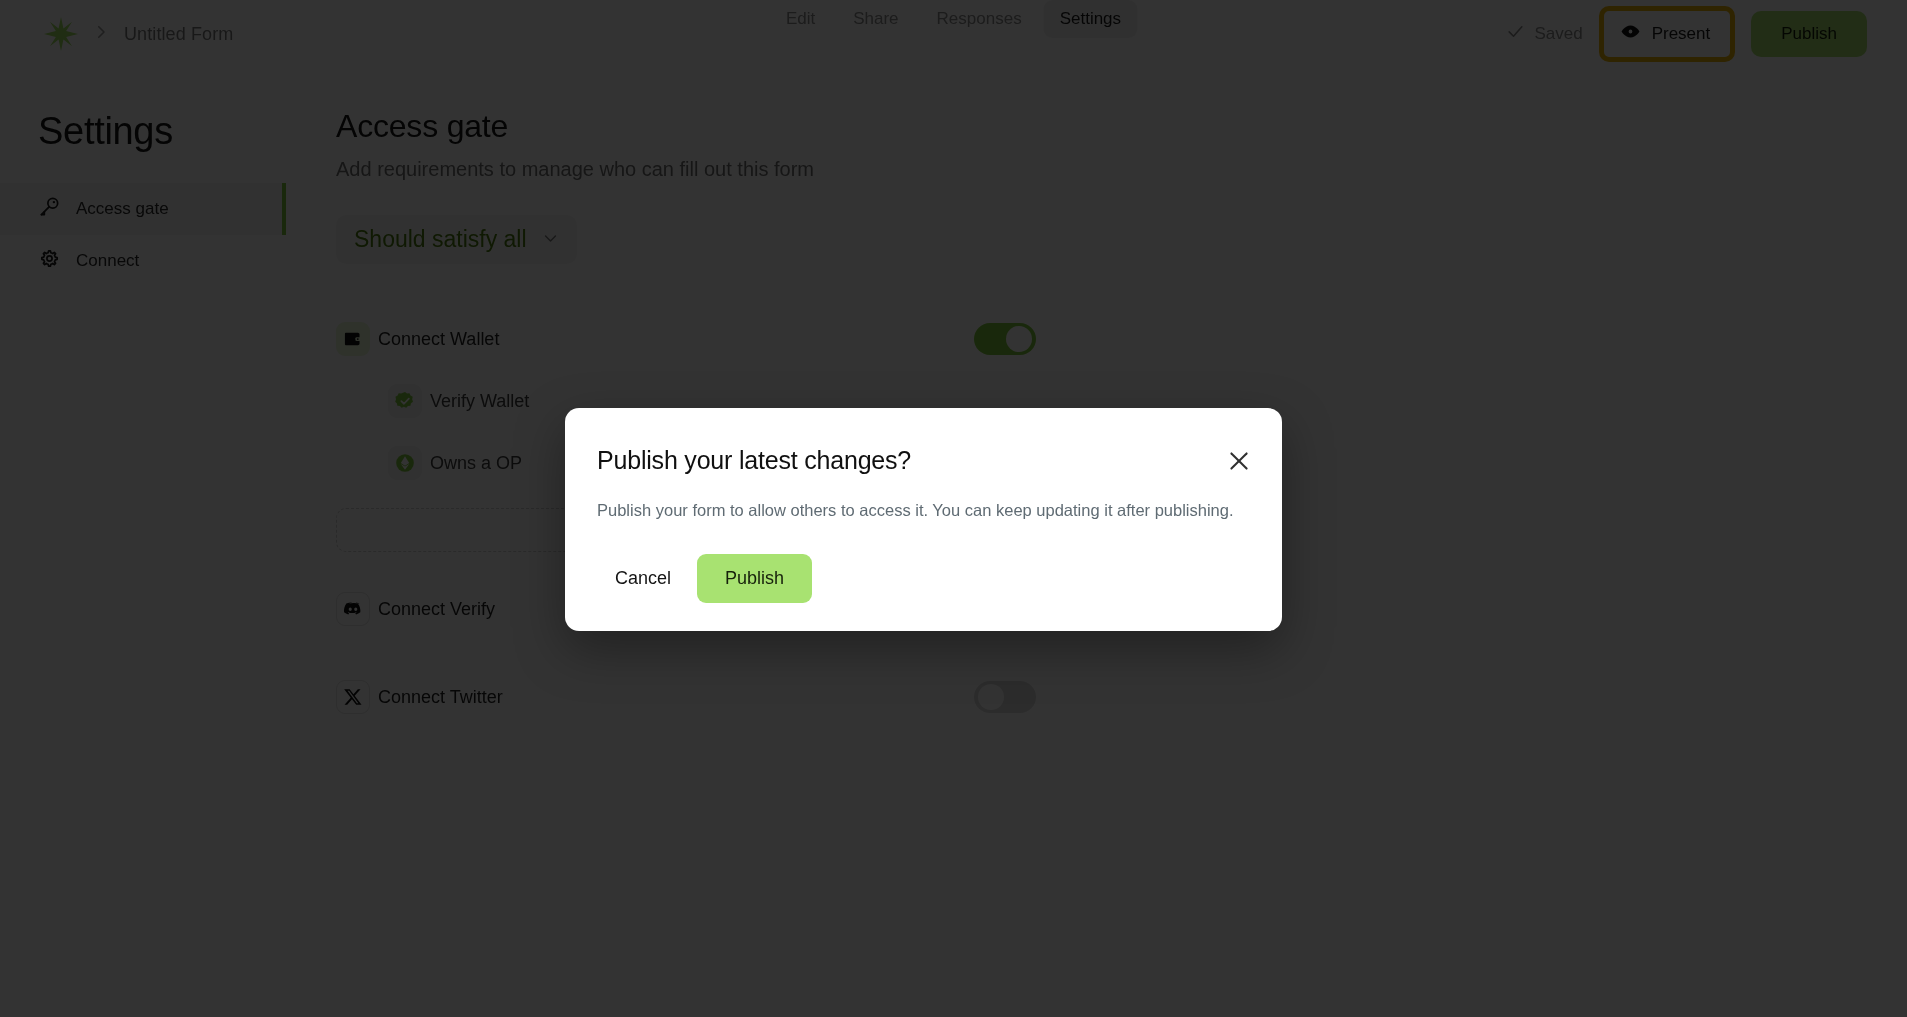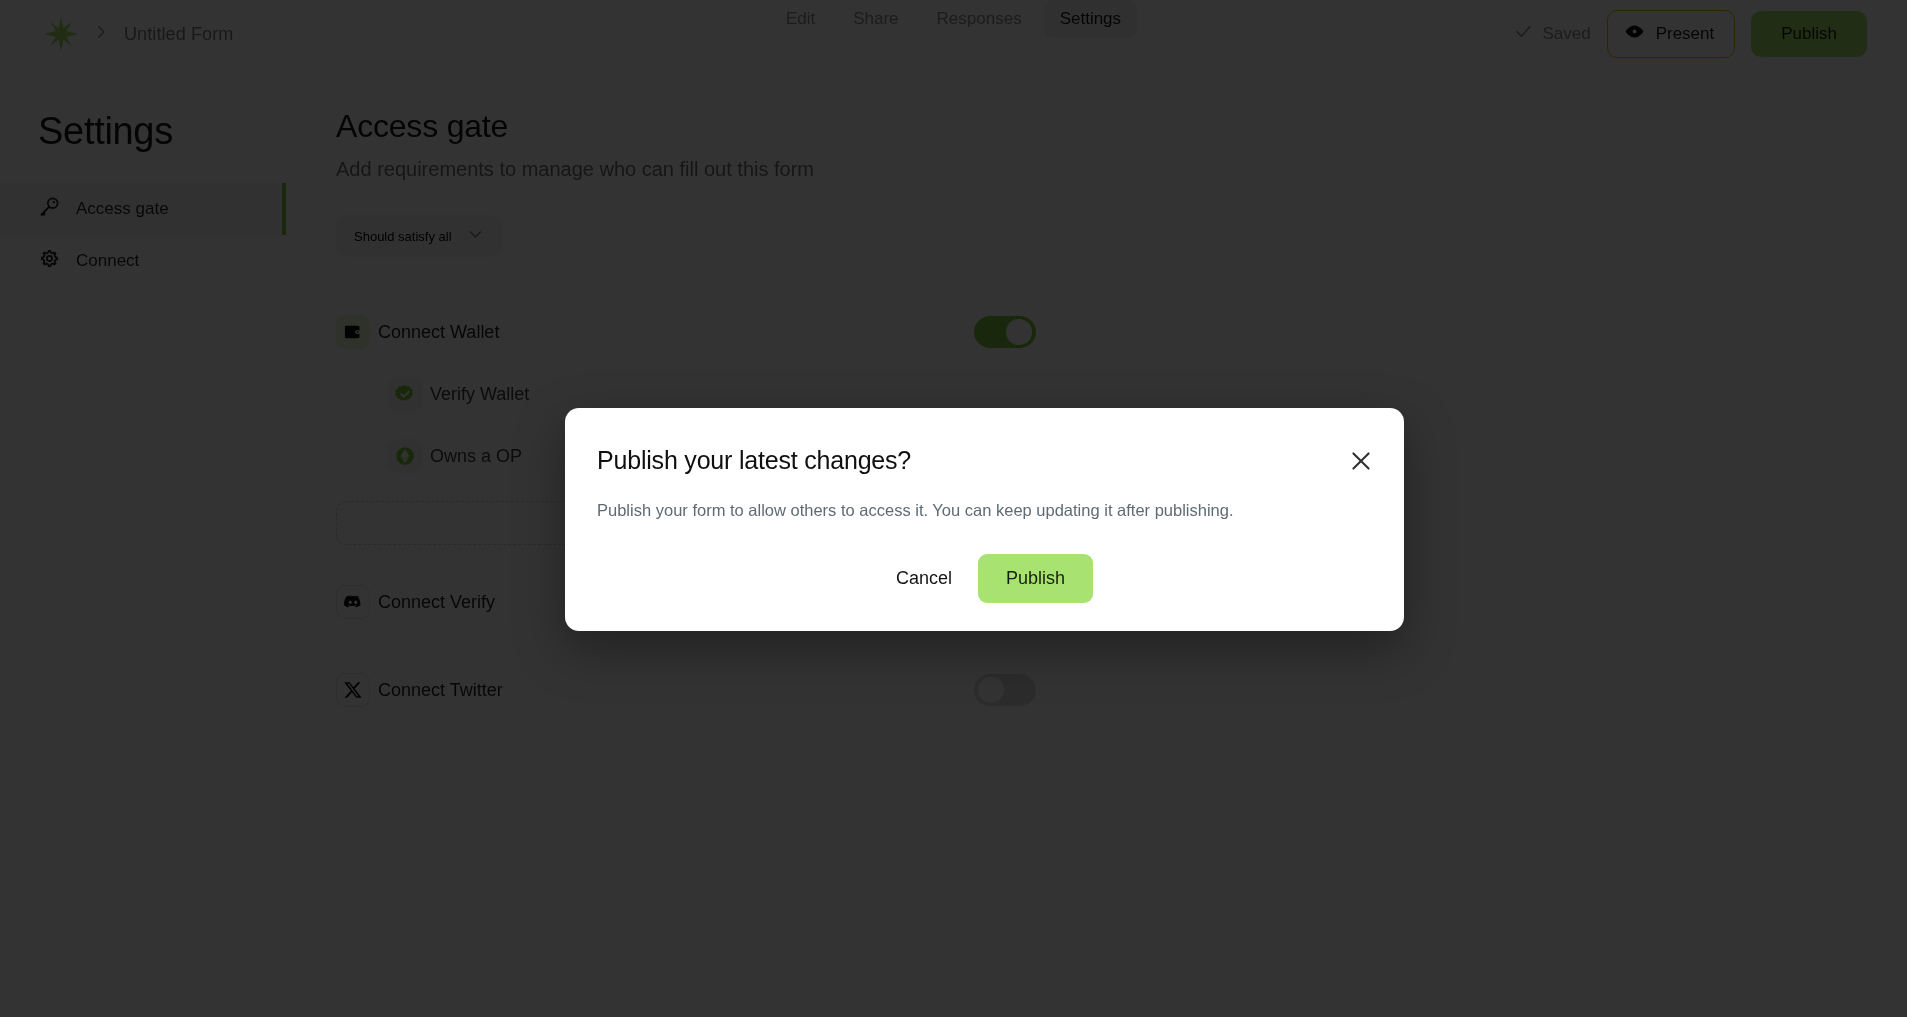--- a/index.html
+++ b/index.html
@@ -78,21 +78,21 @@
     align-items: center;
     gap: 9px;
     font-size: 17px;
     color: #8b8b8b;
   }
   .saved-state svg { width: 19px; height: 19px; color: #8b8b8b; }
   .present-btn {
     display: flex;
     align-items: center;
     gap: 11px;
-    border: 1px solid #eab308;
+    border: 5px solid #eab308;
     border-radius: 10px;
     padding: 10px 20px 10px 16px;
     font-size: 17px;
     color: #1b1b1b;
     background: #ffffff;
     cursor: pointer;
     font-family: inherit;
   }
   .present-btn svg { width: 21px; height: 21px; }
   .publish-top-btn {
@@ -166,22 +166,22 @@
     margin-top: 13px;
   }
   .satisfy-select {
     margin-top: 34px;
     display: inline-flex;
     align-items: center;
     gap: 15px;
     background: #f6f6f6;
     border-radius: 10px;
     padding: 11px 18px;
-    font-size: 13px;
-    color: #000000;
+    font-size: 23px;
+    color: #4d7c0f;
     cursor: pointer;
   }
   .satisfy-select svg { width: 17px; height: 17px; color: #7a7a7a; }
 
   .req-list { margin-top: 44px; width: 700px; }
   .req-row {
     display: flex;
     align-items: center;
     height: 62px;
   }
@@ -238,21 +238,21 @@
   
   .overlay {
     position: absolute;
     inset: 0;
     background: rgba(0,0,0,0.80);
   }
   .modal {
     position: absolute;
     left: 565px;
     top: 408px;
-    width: 839px;
+    width: 717px;
     background: #ffffff;
     border-radius: 14px;
     padding: 38px 30px 28px 32px;
     box-shadow: 0 18px 50px rgba(0,0,0,.35);
   }
   .modal-head {
     display: flex;
     align-items: flex-start;
     justify-content: space-between;
   }
@@ -274,21 +274,21 @@
   .modal-close svg { width: 26px; height: 26px; display: block; }
   .modal-body {
     margin-top: 26px;
     font-size: 16.5px;
     color: #5f6b73;
   }
   .modal-actions {
     margin-top: 34px;
     display: flex;
     align-items: center;
-    justify-content: center;
+    justify-content: flex-start;
     gap: 8px;
   }
   .btn-cancel {
     background: none;
     border: none;
     font-size: 18px;
     color: #141414;
     padding: 12px 18px;
     cursor: pointer;
     font-family: inherit;

